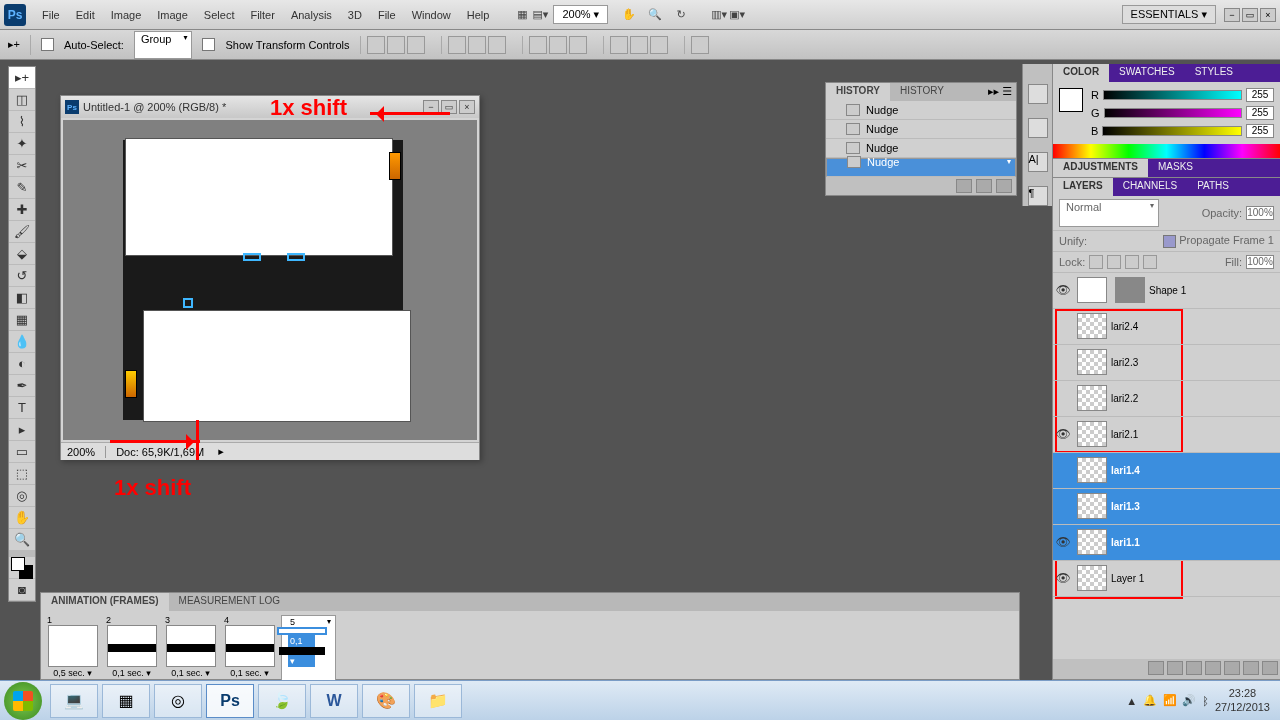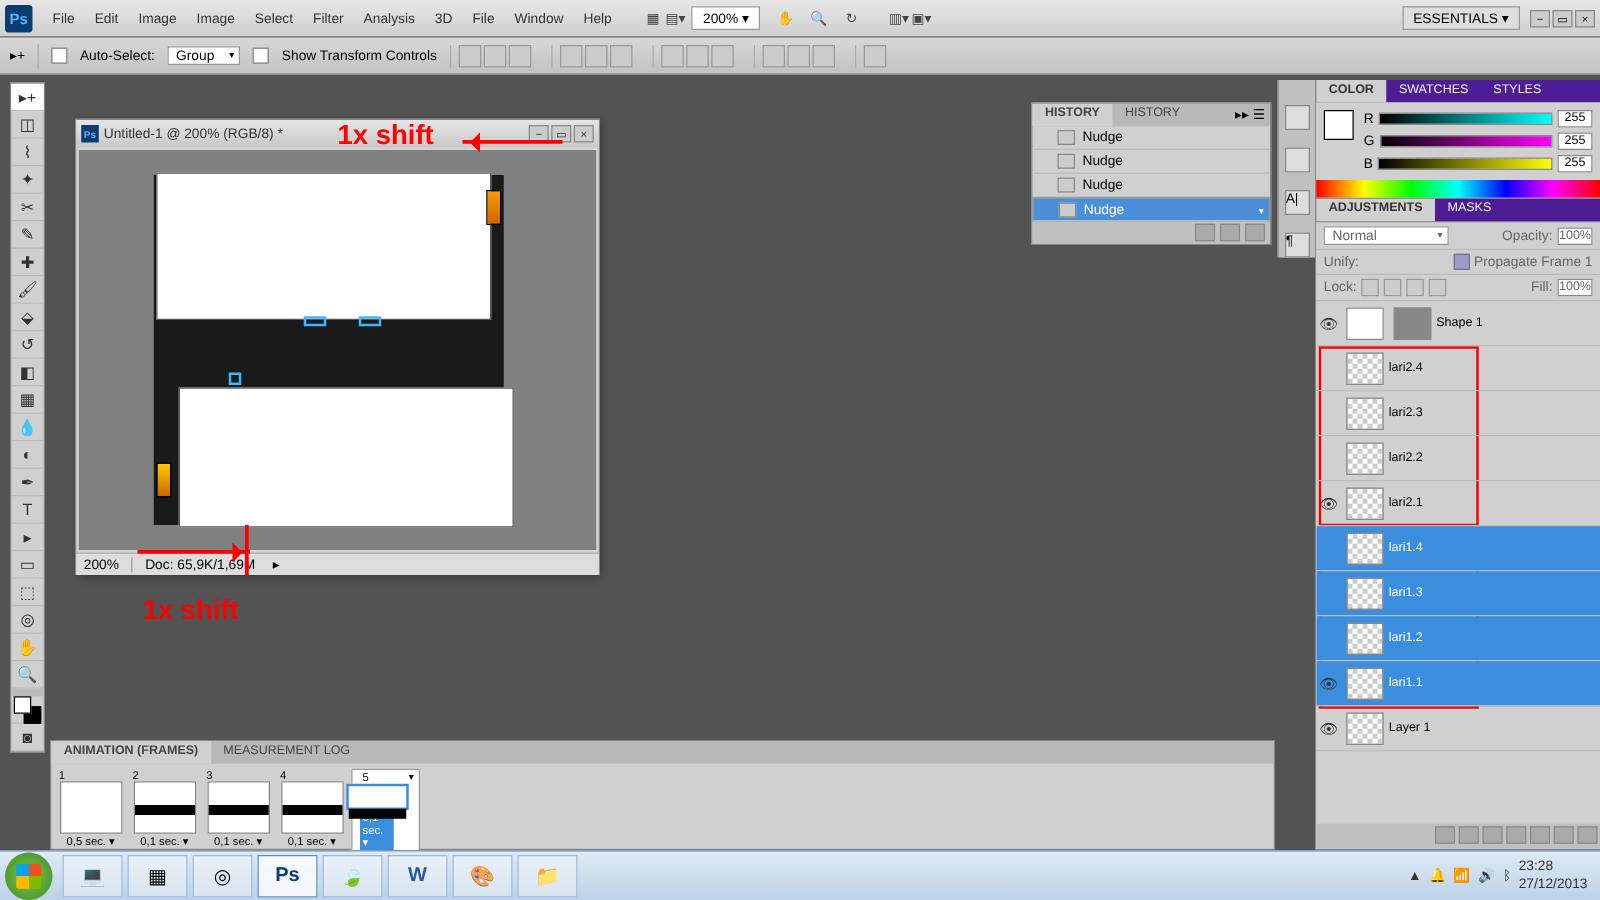--- a/index.html
+++ b/index.html
@@ -9,21 +9,21 @@
 .menu-item{padding:4px 8px;cursor:pointer;color:#333}
 .menu-spacer{flex:1}
 .zoom-box{padding:2px 8px;border:1px solid #999;background:#fff;margin:0 4px}
 .top-icons{display:flex;gap:8px;align-items:center;margin-left:8px}
 .top-icon{width:18px;height:18px;display:flex;align-items:center;justify-content:center;color:#444;cursor:pointer}
 .essentials{padding:2px 8px;background:#ddd;border:1px solid #999;margin-right:4px}
 .win-btns{display:flex;gap:2px;margin-left:4px}
 .win-btn{width:16px;height:14px;background:#ccc;border:1px solid #888;font-size:9px;text-align:center;line-height:12px;cursor:pointer}
 .optbar{height:30px;background:linear-gradient(#d8d8d8,#c2c2c2);display:flex;align-items:center;padding:0 8px;border-bottom:1px solid #888;gap:10px}
 .chk{width:13px;height:13px;border:1px solid #777;background:#fff;display:inline-block;vertical-align:middle}
-.sel{padding:1px 20px 0 6px;border:1px solid #999;background:#fff;position:relative}
+.sel{padding:1px 20px 13px 6px;border:1px solid #999;background:#fff;position:relative}
 .sel::after{content:"▾";position:absolute;right:4px;font-size:8px}
 .icon-grp{display:flex;gap:2px;padding:0 6px;border-left:1px solid #aaa}
 .sm-icon{width:18px;height:18px;background:#ccc;border:1px solid #999;cursor:pointer}
 .toolbox{position:absolute;left:8px;top:66px;width:28px;background:#d0d0d0;border:1px solid #888}
 .tool{width:26px;height:22px;display:flex;align-items:center;justify-content:center;font-size:13px;color:#333;cursor:pointer;border-bottom:1px solid #bbb}
 .tool.sep{height:6px;background:#bbb;border:none}
 .fgbg{position:relative;width:26px;height:26px}
 .fg-sw{position:absolute;width:14px;height:14px;background:#fff;border:1px solid #000;left:2px;top:2px;z-index:2}
 .bg-sw{position:absolute;width:14px;height:14px;background:#000;border:1px solid #000;left:10px;top:10px}
 .doc-window{position:absolute;left:60px;top:95px;width:420px;height:365px;background:#d4d4d4;border:1px solid #888;box-shadow:2px 2px 6px rgba(0,0,0,.3)}
@@ -64,42 +64,42 @@
 .lopt{padding:3px 6px;display:flex;align-items:center;gap:4px;font-size:10px;color:#666;border-bottom:1px solid #bbb}
 .lopt .sel{flex:0 0 auto;width:100px}
 .lay-scroll{flex:1;overflow-y:auto;position:relative}
 .layer-row{height:36px;display:flex;align-items:center;border-bottom:1px solid #bbb;position:relative}
 .eye{width:20px;text-align:center;font-size:12px;color:#333}
 .thumb{width:30px;height:26px;border:1px solid #888;margin:0 4px;background:repeating-conic-gradient(#ccc 0 25%,#fff 0 50%) 0 0/8px 8px}
 .thumb.white{background:#fff}
 .thumb.shape{background:#888}
 .lname{font-size:10px}
 .layer-row.selected{background:#3b8ede;color:#fff}
-.layer-row.selected .lname{font-weight:normal}
+.layer-row.selected .lname{font-weight:bold}
 .redbox{position:absolute;border:2px solid #ff0000;pointer-events:none}
 .lay-foot{height:20px;background:#c0c0c0;display:flex;justify-content:flex-end;gap:3px;padding:2px}
 .collapse-col{position:absolute;right:228px;top:64px;width:30px;background:#c0c0c0;border-left:1px solid #888;padding-top:20px;display:flex;flex-direction:column;align-items:center;gap:14px}
 .coll-icon{width:20px;height:20px;background:#ddd;border:1px solid #888;cursor:pointer}
 .anim-panel{position:absolute;left:40px;right:260px;bottom:40px;height:88px;background:#d0d0d0;border:1px solid #888}
 .frames{display:flex;gap:4px;padding:4px;height:74px}
 .frame{width:55px;display:flex;flex-direction:column;align-items:center;cursor:pointer}
 .frame-num{width:100%;text-align:left;padding-left:2px;font-size:9px}
 .frame-thumb{width:50px;height:42px;background:#fff;border:1px solid #888;position:relative}
 .frame-thumb .stripe{position:absolute;left:0;right:0;height:8px;background:#000;top:18px}
 .frame.sel .frame-thumb{border:2px solid #3b8ede}
 .frame-time{font-size:9px;padding:1px 2px}
 .frame.sel .frame-time{background:#3b8ede;color:#fff}
 .anim-ctrl{height:18px;background:#c0c0c0;display:flex;align-items:center;gap:2px;padding:0 4px;border-top:1px solid #999}
 .ctrl-btn{width:18px;height:14px;background:#ddd;border:1px solid #888;font-size:8px;text-align:center;cursor:pointer}
 .taskbar{position:absolute;left:0;right:0;bottom:0;height:40px;background:linear-gradient(#dfeaf5,#bcd2e8);display:flex;align-items:center;padding:0 4px;border-top:1px solid #7a9cc6}
 .start{width:38px;height:38px;border-radius:50%;background:radial-gradient(circle,#7ec850,#3a8a1f);display:flex;align-items:center;justify-content:center;margin-right:6px}
 .tb-btn{width:48px;height:34px;background:rgba(255,255,255,.4);border:1px solid #9bb8d8;margin:0 2px;display:flex;align-items:center;justify-content:center;font-size:16px;cursor:pointer}
 .tb-btn.active{background:rgba(255,255,255,.8);border-color:#5a8cc8}
 .tray{margin-left:auto;display:flex;align-items:center;gap:6px;padding-right:6px;font-size:10px;color:#333}
-.clock{text-align:left;line-height:1.2}
+.clock{text-align:center;line-height:1.2}
 </style>
 </head>
 <body>
 
 <div class="menubar">
   <div class="ps-logo">Ps</div>
   <div id="menu-items" style="display:flex">
       <div class="menu-item">File</div>
       <div class="menu-item">Edit</div>
       <div class="menu-item">Image</div>
@@ -304,20 +304,25 @@
   </div>
 
   <div class="rpanel">
     <div class="panel-tabs">
       <div class="ptab active">ADJUSTMENTS</div>
       <div class="ptab">MASKS</div>
     </div>
   </div>
 
   <div class="rpanel layers-body" style="flex:1">
+    <div class="panel-tabs">
+      <div class="ptab active">LAYERS</div>
+      <div class="ptab">CHANNELS</div>
+      <div class="ptab">PATHS</div>
+    </div>
     <div class="lopt">
       <div class="sel"><span>Normal</span></div>
       <span style="margin-left:auto">Opacity:</span>
       <div class="sval">100%</div>
     </div>
     <div class="lopt">
       <span>Unify:</span>
       <span style="margin-left:auto"><span class="chk" style="background:#99c"></span> <span>Propagate Frame 1</span></span>
     </div>
     <div class="lopt">
@@ -360,25 +365,20 @@
         </div>
         <div class="layer-row selected">
           <div class="eye"></div>
           <div class="thumb "></div>
           <span class="lname">lari1.4</span>
         </div>
         <div class="layer-row selected">
           <div class="eye"></div>
           <div class="thumb "></div>
           <span class="lname">lari1.3</span>
-        </div>
-        <div class="layer-row selected">
-          <div class="eye"></div>
-          <div class="thumb "></div>
-          <span class="lname">lari1.2</span>
         </div>
         <div class="layer-row selected">
           <div class="eye">👁</div>
           <div class="thumb "></div>
           <span class="lname">lari1.1</span>
         </div>
         <div class="layer-row">
           <div class="eye">👁</div>
           <div class="thumb "></div>
           <span class="lname">Layer 1</span>

